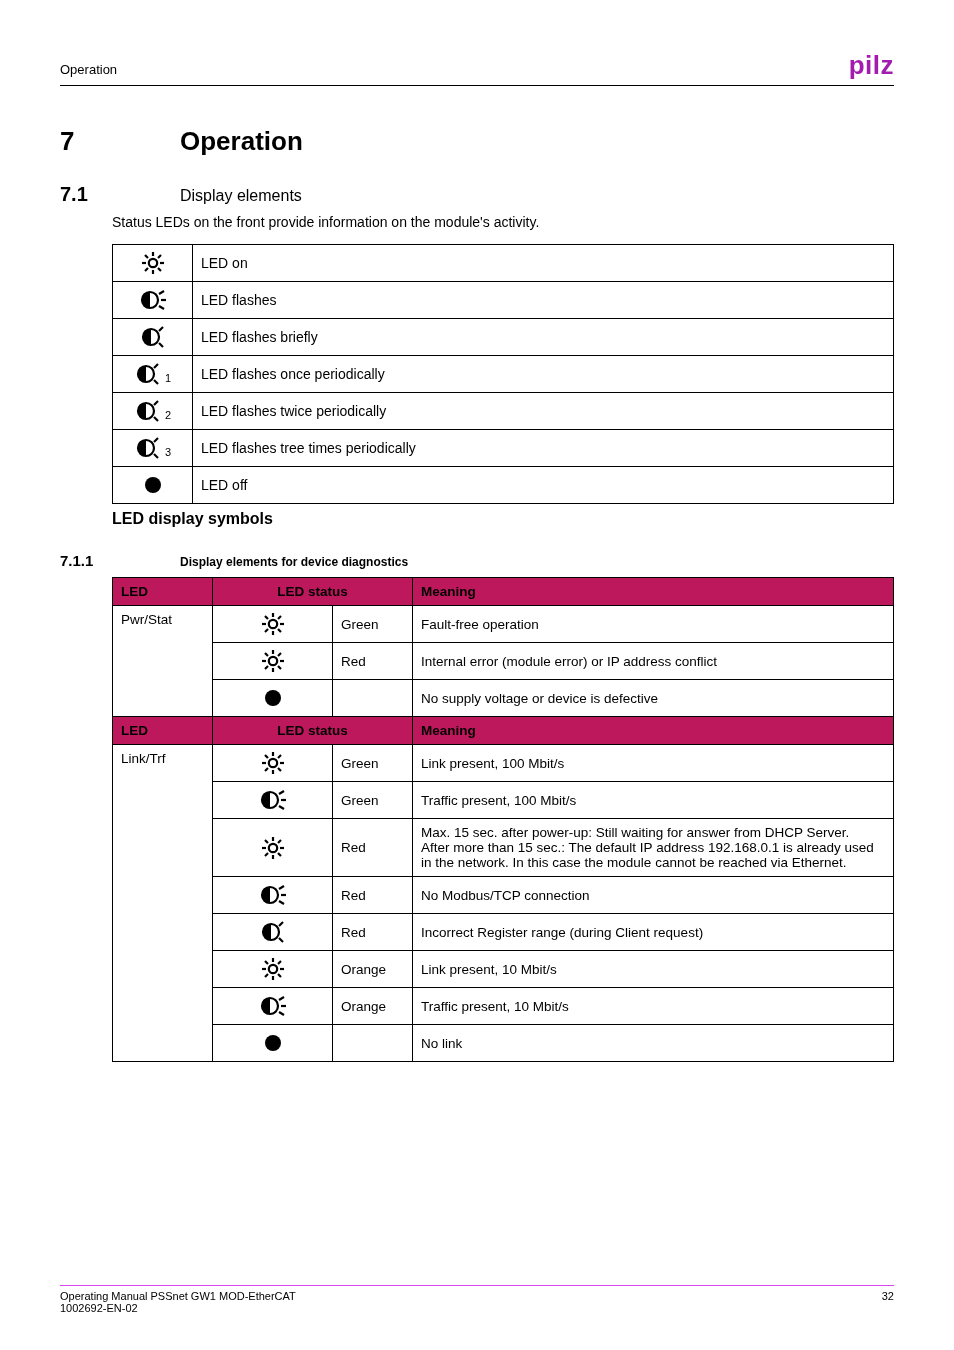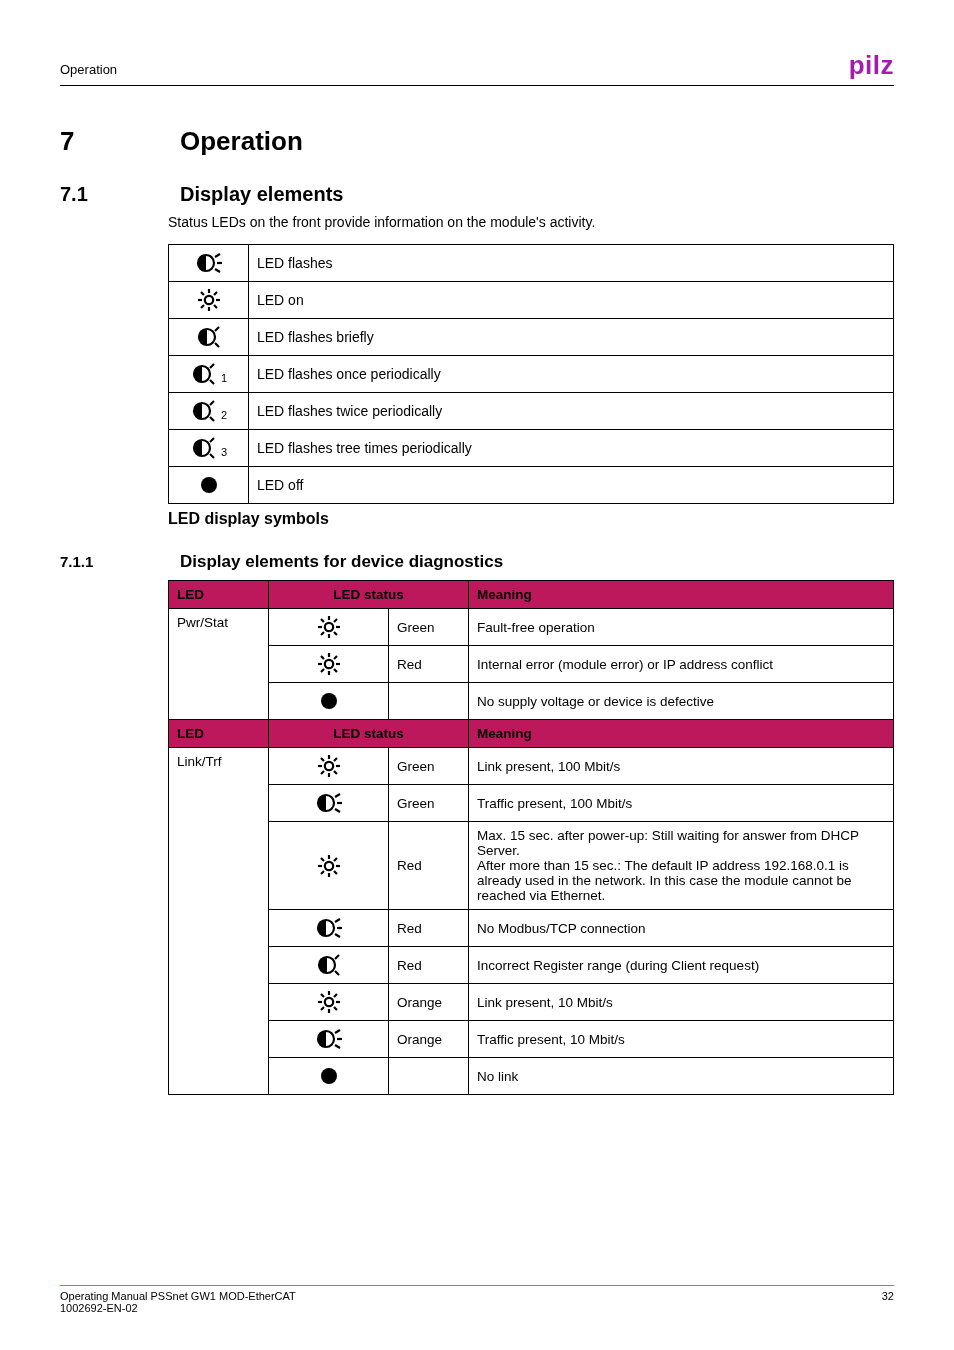--- a/index.html
+++ b/index.html
@@ -23,26 +23,26 @@
   .header-left { font-size: 13px; }
   .logo {
     font-size: 26px;
     font-weight: bold;
     color: #a21caf;
     letter-spacing: 0.5px;
   }
   .section-row { display: flex; align-items: baseline; margin-bottom: 8px; }
   .num-col { width: 120px; font-weight: bold; }
   h1 { font-size: 26px; font-weight: bold; }
-  h2 { font-size: 20px; font-weight: bold; }
-  h3 { font-size: 17px; font-weight: bold; }
+  h2 { font-size: 16px; font-weight: normal; }
+  h3 { font-size: 12px; font-weight: bold; }
   .h1-row .num-col { font-size: 26px; }
   .h2-row .num-col { font-size: 20px; }
   .h3-row .num-col { font-size: 15px; }
-  .content-indent { margin-left: 108px; }
+  .content-indent { margin-left: 52px; }
   .intro { margin-bottom: 14px; }
   table { border-collapse: collapse; width: 100%; }
   td, th { border: 1px solid #000; padding: 6px 8px; vertical-align: middle; text-align: left; }
   th { background: #be185d; font-weight: bold; }
   .symbols-table td:first-child { width: 80px; text-align: center; }
   .caption { font-size: 16px; margin-top: 6px; margin-bottom: 24px; font-weight: bold; }
   .diag-table td, .diag-table th { font-size: 13.5px; }
   .diag-table .col-led { width: 100px; }
   .diag-table .col-icon { width: 120px; text-align: center; }
   .diag-table .col-color { width: 80px; }
@@ -113,30 +113,30 @@
   <div class="num-col">7.1</div>
   <h2>Display elements</h2>
 </div>
 
 <div class="content-indent">
   <p class="intro">Status LEDs on the front provide information on the module's activity.</p>
 
   <table class="symbols-table">
     <tbody>
         <tr>
+      <td><svg width="24" height="24">
+              <use href="#ic-sun"></use>
+            </svg></td>
+      <td>LED on</td>
+    </tr>
+    <tr>
       <td><svg width="30" height="24">
               <use href="#ic-half"></use>
             </svg></td>
       <td>LED flashes</td>
-    </tr>
-    <tr>
-      <td><svg width="24" height="24">
-              <use href="#ic-sun"></use>
-            </svg></td>
-      <td>LED on</td>
     </tr>
     <tr>
       <td><svg width="28" height="24">
               <use href="#ic-half-brief"></use>
             </svg></td>
       <td>LED flashes briefly</td>
     </tr>
     <tr>
       <td><svg width="28" height="24">
               <use href="#ic-half-brief"></use>

